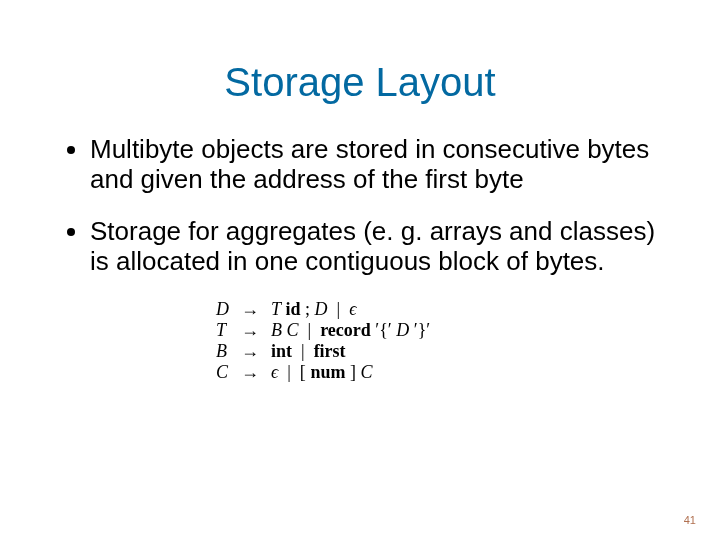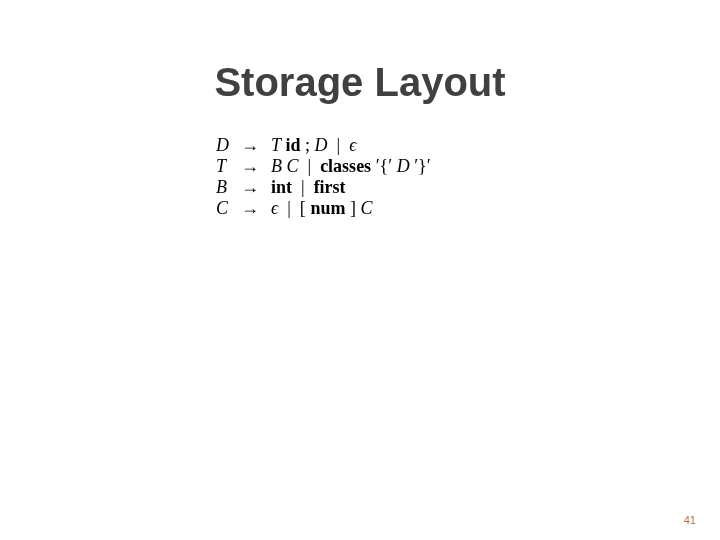--- a/index.html
+++ b/index.html
@@ -14,25 +14,25 @@
     overflow: hidden;
   }
   .slide {
     width: 720px;
     height: 540px;
     position: relative;
     box-sizing: border-box;
     padding: 50px 50px 30px 50px;
   }
   .title {
-    color: #404040;
+    color: #0369a1;
     font-size: 40px;
     text-align: center;
     margin: 10px 0 30px 0;
-    font-weight: bold;
+    font-weight: normal;
   }
   ul.bullets {
     list-style: disc;
     padding-left: 40px;
     margin: 0;
   }
   ul.bullets > li {
     font-size: 26px;
     line-height: 1.15;
     margin-bottom: 22px;
@@ -64,33 +64,37 @@
     text-align: right;
   }
 </style>
 </head>
 <body>
 
 <div class="slide">
 
   <h1 class="title">Storage Layout</h1>
 
+  <ul class="bullets">
+    <li>Multibyte objects are stored in consecutive bytes and given the address of the first byte</li>
+    <li>Storage for aggregates (e. g. arrays and classes) is allocated in one contiguous block of bytes.</li>
+  </ul>
 
   <div class="grammar">
     <table>
       <tbody>
           <tr>
         <td class="gsym"><span>D</span></td>
         <td class="arrow">→</td>
         <td><span class="gsym">T</span> <span class="kw">id</span> ; <span class="gsym">D</span> &nbsp;|&nbsp; <span class="gsym">ϵ</span></td>
       </tr>
       <tr>
         <td class="gsym"><span>T</span></td>
         <td class="arrow">→</td>
-        <td><span class="gsym">B C</span> &nbsp;|&nbsp; <span class="kw">classes</span> ′{′ <span class="gsym">D</span> ′}′</td>
+        <td><span class="gsym">B C</span> &nbsp;|&nbsp; <span class="kw">record</span> ′{′ <span class="gsym">D</span> ′}′</td>
       </tr>
       <tr>
         <td class="gsym"><span>B</span></td>
         <td class="arrow">→</td>
         <td><span class="kw">int</span> &nbsp;|&nbsp; <span class="kw">first</span></td>
       </tr>
       <tr>
         <td class="gsym"><span>C</span></td>
         <td class="arrow">→</td>
         <td><span class="gsym">ϵ</span> &nbsp;|&nbsp; [ <span class="kw">num</span> ] <span class="gsym">C</span></td>

